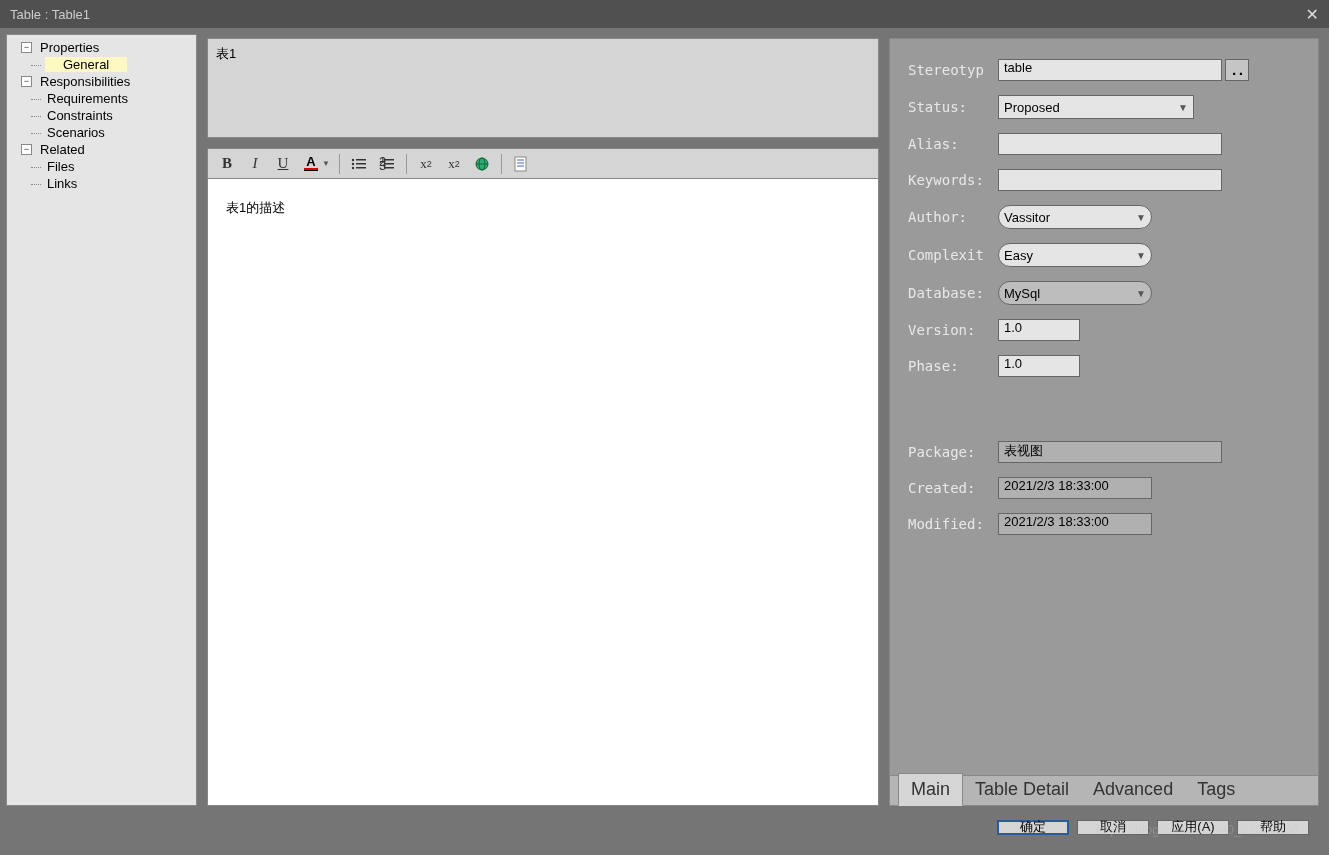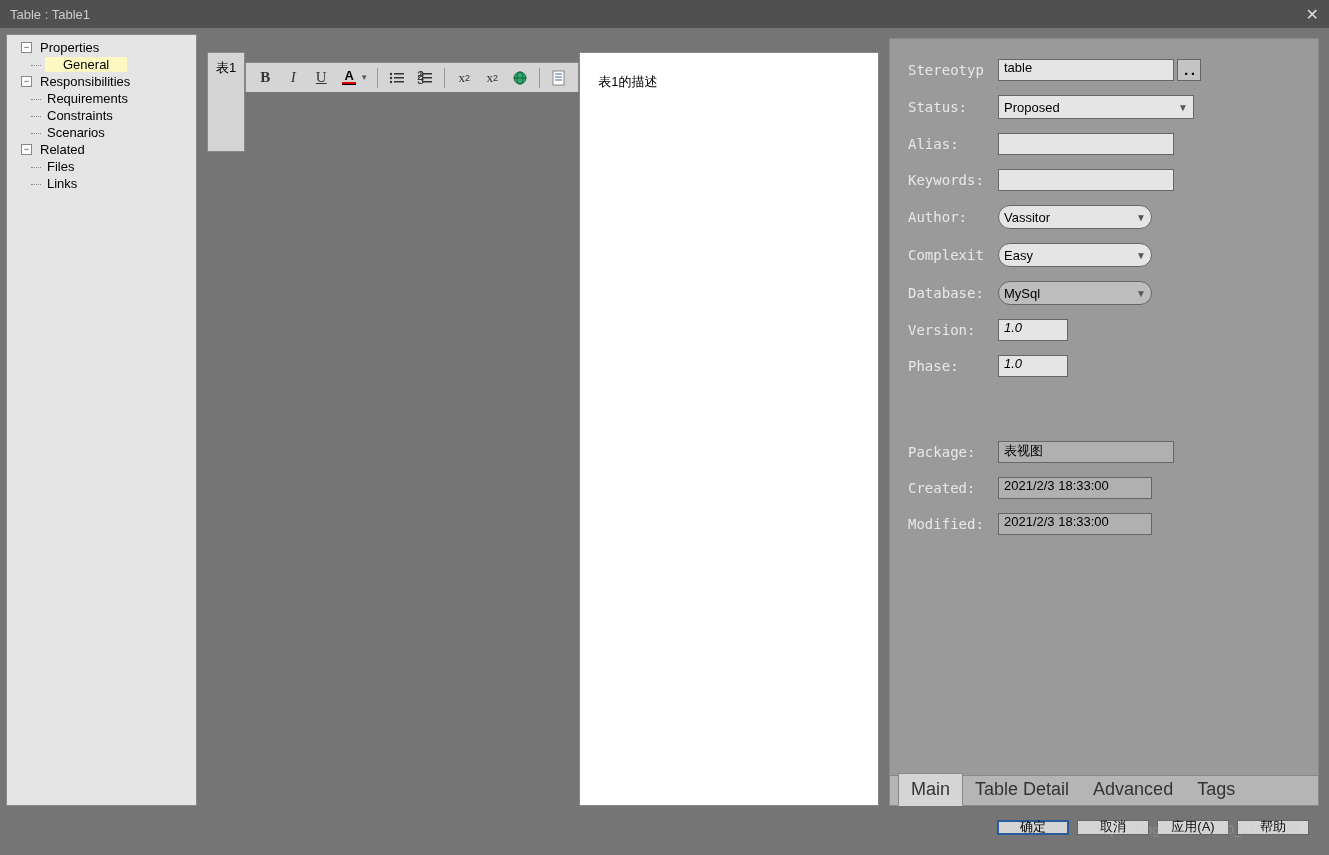--- a/index.html
+++ b/index.html
@@ -11,42 +11,42 @@
     .main-area { display: flex; height: 778px; }
 
     .sidebar { width: 191px; background: #e5e5e5; border: 1px solid #888; margin: 6px 0 0 6px; padding: 4px 0; color: #000; }
     .tree-node { display: flex; align-items: center; padding: 1px 0 1px 14px; white-space: nowrap; }
     .tree-node.leaf { padding-left: 38px; position: relative; }
     .tree-node.leaf::before { content: ""; position: absolute; left: 24px; top: 50%; width: 10px; height: 1px; border-top: 1px dotted #888; }
     .tree-toggle { width: 11px; height: 11px; border: 1px solid #888; background: #fff; margin-right: 6px; display: inline-flex; align-items: center; justify-content: center; font-size: 9px; line-height: 1; color: #333; cursor: default; }
     .tree-node.selected span.lbl { background: #fef9c3; padding: 0 18px; }
     .tree-node span.lbl { padding: 0 2px; }
 
-    .center-col { flex: 1; padding: 24px 10px 0 10px; display: flex; flex-direction: row; border-radius: 32px; }
+    .center-col { flex: 1; padding: 10px 10px 0 10px; display: flex; flex-direction: column; border-radius: 32px; }
     .name-box { background: #d5d5d5; border: 1px solid #888; padding: 6px 8px; height: 100px; color: #000; }
     .toolbar { background: #d5d5d5; border: 1px solid #888; border-bottom: none; margin-top: 10px; height: 30px; display: flex; align-items: center; padding: 0 6px; gap: 2px; }
     .tbtn { width: 26px; height: 24px; display: flex; align-items: center; justify-content: center; color: #333; font-family: "Times New Roman", serif; font-size: 15px; cursor: default; }
     .tbtn.bold { font-weight: bold; }
     .tbtn.italic { font-style: italic; }
     .tbtn.underline { text-decoration: underline; }
     .tsep { width: 1px; height: 20px; background: #999; margin: 0 4px; }
     .tdrop { font-size: 8px; color: #555; margin-left: -4px; padding-right: 3px; }
     .font-color-swatch { display:inline-block; width:14px; height:3px; background:#d00; border-bottom:1px solid #000; }
     .font-color-A { font-weight:bold; font-size:13px; color:#000; display:block; line-height:12px; }
     .fc-wrap { display:flex; flex-direction:column; align-items:center; }
     .editor { background: #fff; border: 1px solid #888; flex: 1; padding: 20px 18px; color: #000; }
 
     .right-col { width: 440px; padding: 10px 10px 0 0; display: flex; flex-direction: column; }
     .props-panel { background: #9a9a9a; border: 1px solid #888; flex: 1; padding: 20px 2px 0 18px; color: #e8e8e8; display: flex; flex-direction: column; }
     .prop-row { display: flex; align-items: center; margin-bottom: 14px; }
     .prop-row.gap { margin-top: 50px; }
     .prop-label { width: 90px; font-family: "Consolas", monospace; font-size: 14px; color: #e8e8e8; }
-    .prop-input { background: #e5e5e5; border: 1px solid #666; height: 22px; padding: 0 5px; color: #000; width: 176px; }
+    .prop-input { background: #e5e5e5; border: 1px solid #666; height: 22px; padding: 0 5px; color: #000; width: 224px; }
     .prop-input.readonly { background: #b0b0b0; }
-    .prop-input.short { width: 70px; font-style: italic; }
+    .prop-input.short { width: 82px; }
     .prop-input.mid { width: 154px; }
     .prop-select { background: #e5e5e5; border: 1px solid #666; height: 24px; padding: 0 5px; color: #000; width: 196px; display: flex; align-items: center; justify-content: space-between; }
     .prop-select.mid { width: 154px; border-radius: 12px; }
     .prop-select .arrow { color: #555; font-size: 10px; }
     .dots-btn { background: #c5c5c5; border: 1px solid #666; height: 22px; width: 24px; margin-left: 3px; display: flex; align-items: center; justify-content: center; font-family: monospace; color:#000; font-weight:bold; letter-spacing:-1px; }
 
     .tabs-row { background: #b5b5b5; border: 1px solid #888; border-top: none; height: 30px; display: flex; align-items: flex-end; padding-left: 8px; }
     .tab { padding: 5px 12px; font-size: 18px; color: #333; cursor: default; }
     .tab.active { background: #d5d5d5; border: 1px solid #888; border-bottom: 1px solid #d5d5d5; margin-bottom: -1px; }
 

